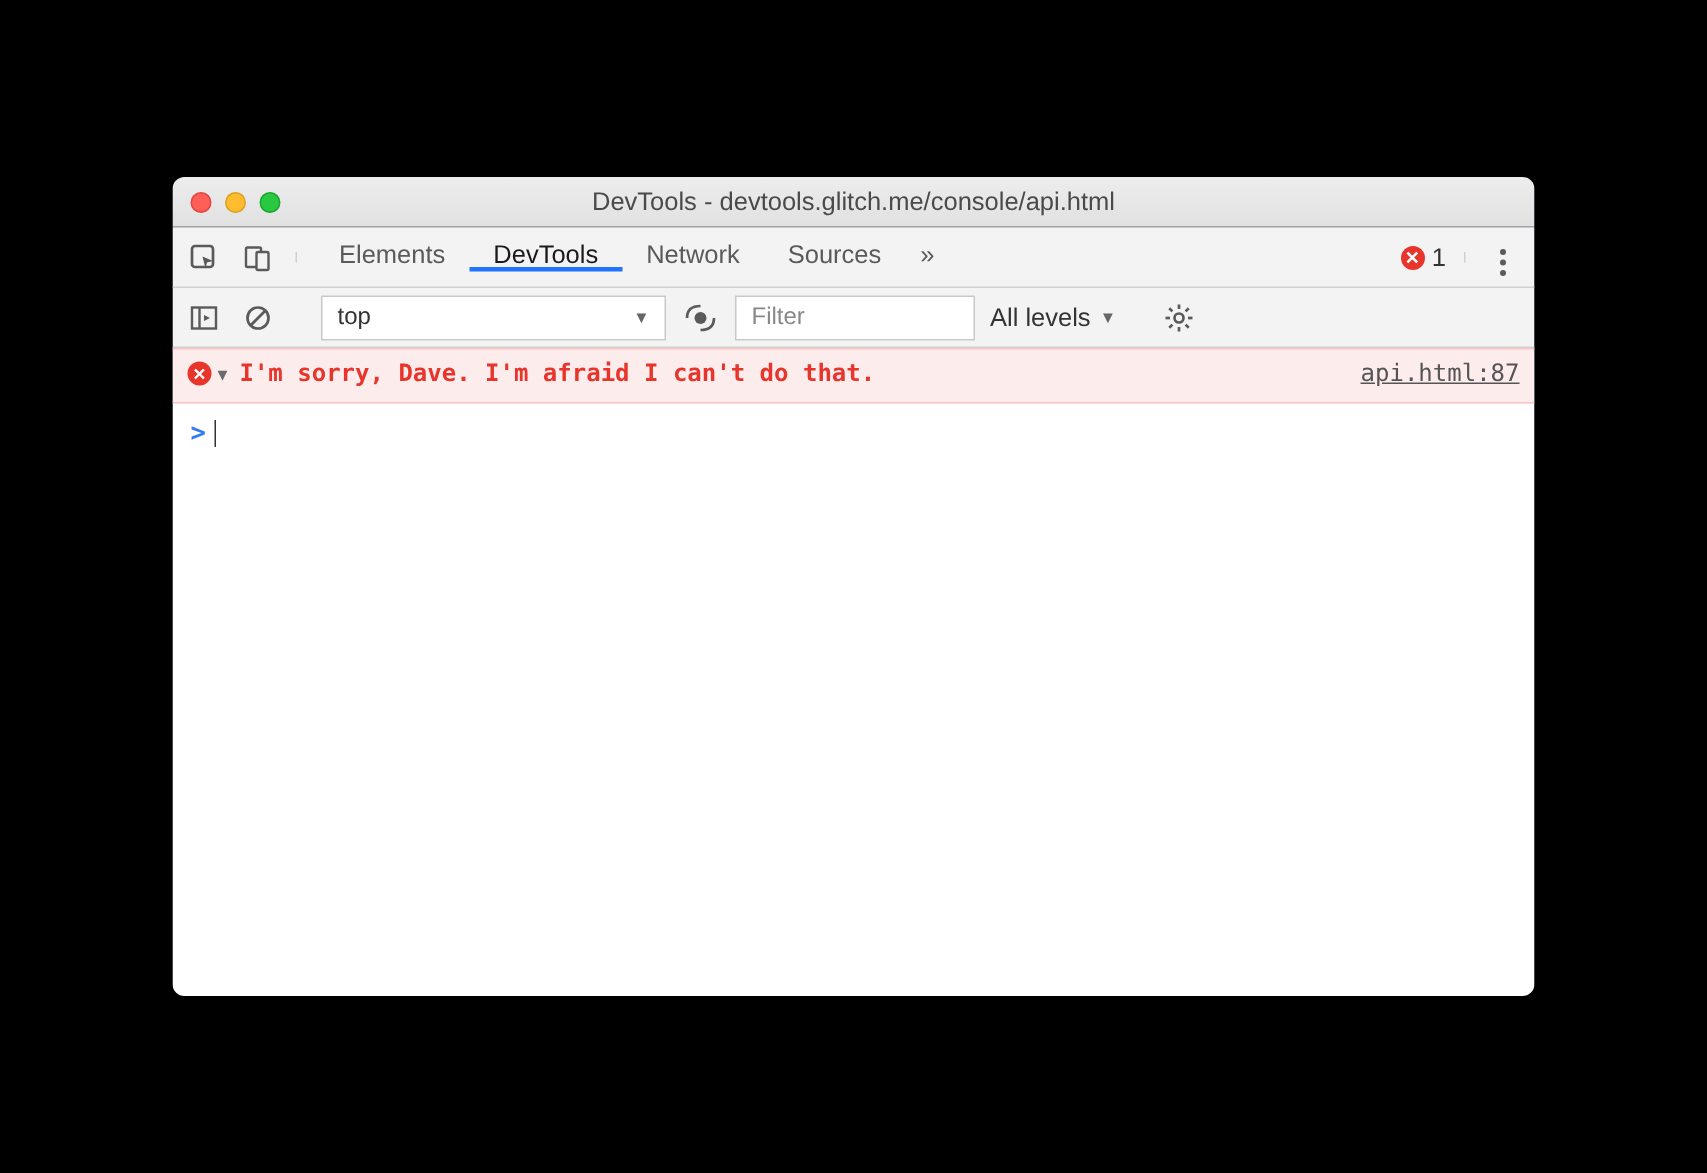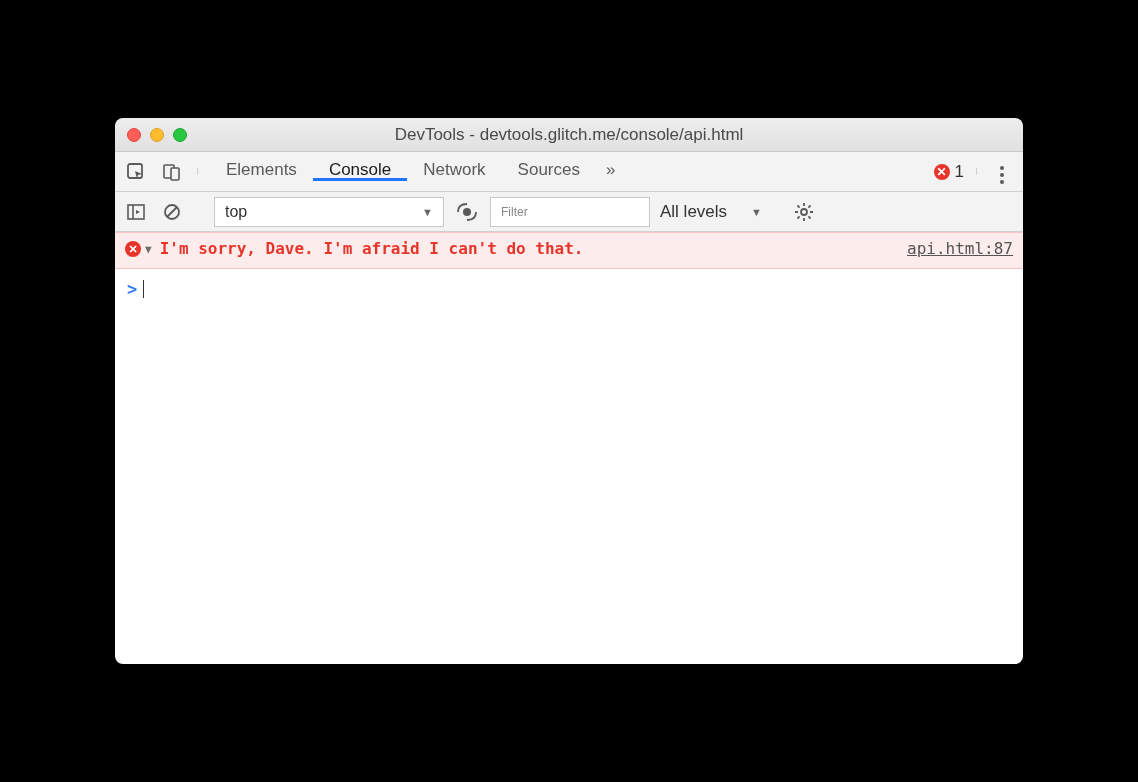--- a/index.html
+++ b/index.html
@@ -129,26 +129,26 @@
       justify-content: space-between;
       cursor:pointer;
     }
     .ctx-select .tri { color:#666; font-size:11px;}
     .filter-input {
       border:1px solid #c8c8c8;
       background:#fff;
       height:30px;
       width: 160px;
       padding:0 10px;
-      font-size:12px;
+      font-size:16px;
       color:#333;
     }
     .filter-input::placeholder { color:#888; }
     .levels {
-      display:flex;align-items:center;gap:24px;font-size:17px;color:#333;cursor:pointer;
+      display:flex;align-items:center;gap:6px;font-size:17px;color:#333;cursor:pointer;
     }
     .levels .tri{font-size:11px;color:#666;}
 
     .console-body {
       flex:1;
       background:#fff;
       font-family: Menlo, Consolas, monospace;
       font-size: 16px;
       overflow:auto;
     }
@@ -226,21 +226,21 @@
       <div class="iconbtn">
         <svg width="20" height="20" viewBox="0 0 20 20">
             <rect x="2" y="3" width="10" height="13" fill="none" stroke="#5a5a5a" stroke-width="1.6" rx="1"></rect>
             <rect x="9" y="6" width="8" height="12" fill="#f3f3f3" stroke="#5a5a5a" stroke-width="1.6" rx="1"></rect>
           </svg>
       </div>
     </div>
     <div class="vr"></div>
     <div class="tabs">
       <div class="tab">Elements</div>
-      <div class="tab active">Console</div>
+      <div class="tab active">DevTools</div>
       <div class="tab">Network</div>
       <div class="tab">Sources</div>
       <div class="tab" style="padding:0 10px;">»</div>
     </div>
     <div class="spacer"></div>
     <div class="errcount">
       <div class="errcircle">✕</div>
       <span>1</span>
     </div>
     <div class="vr"></div>

